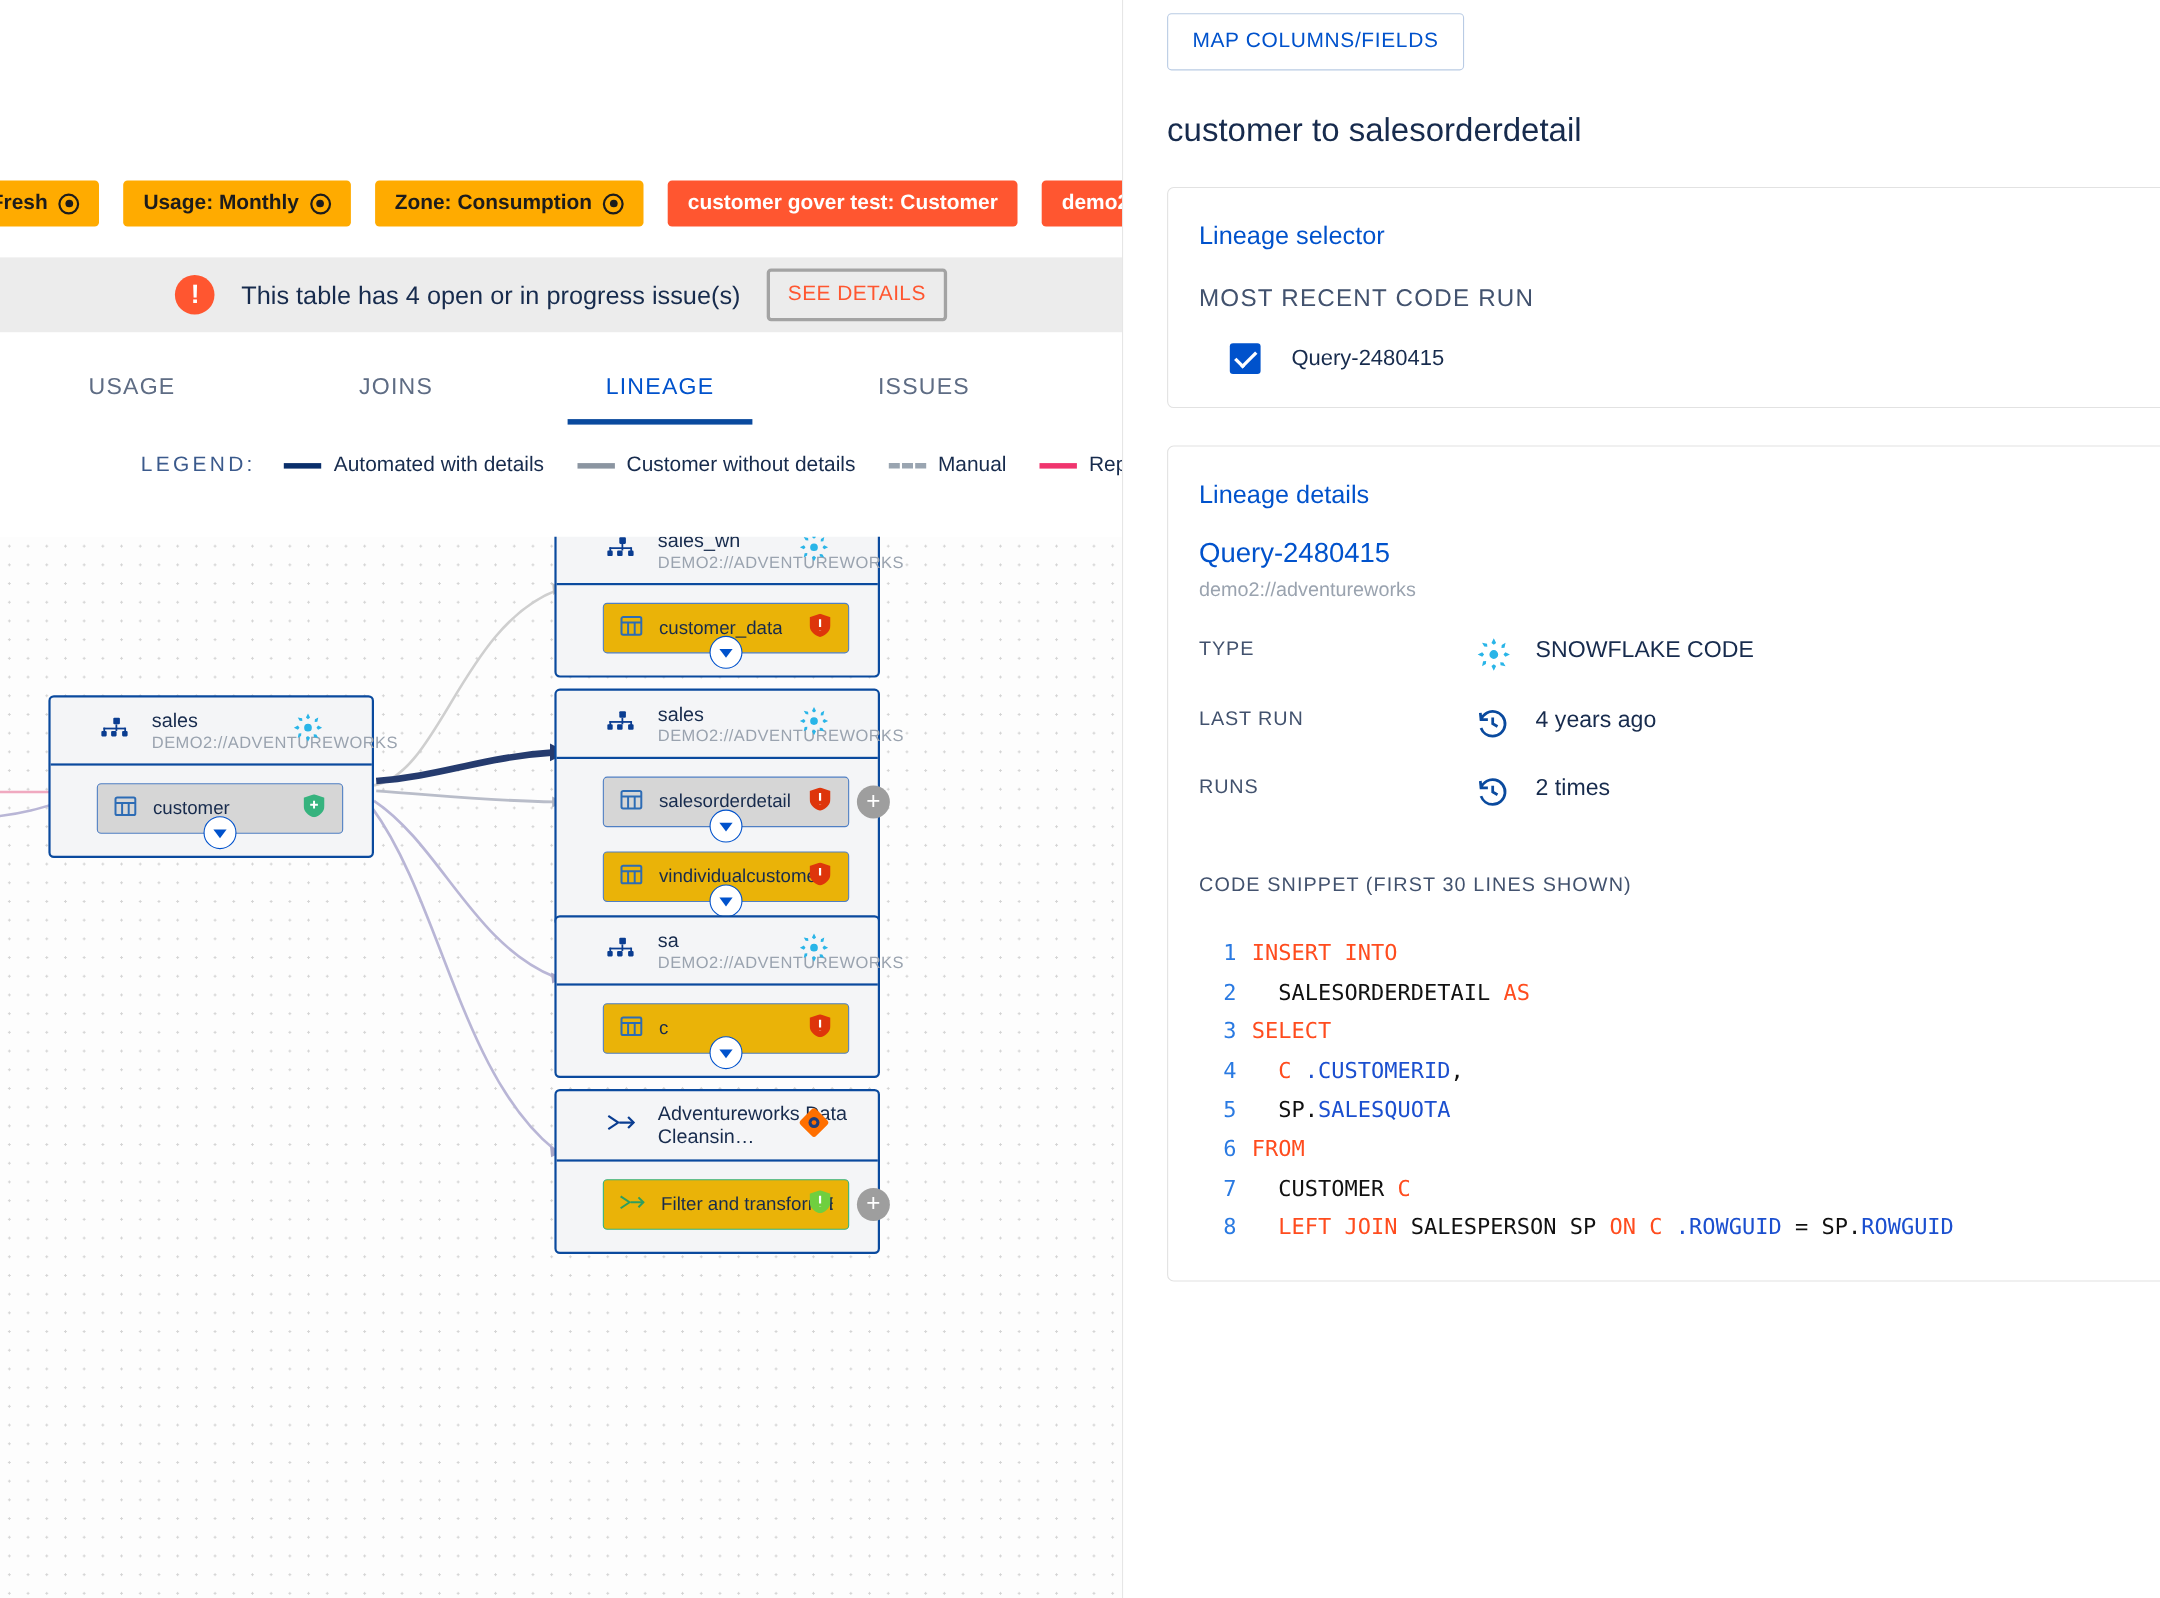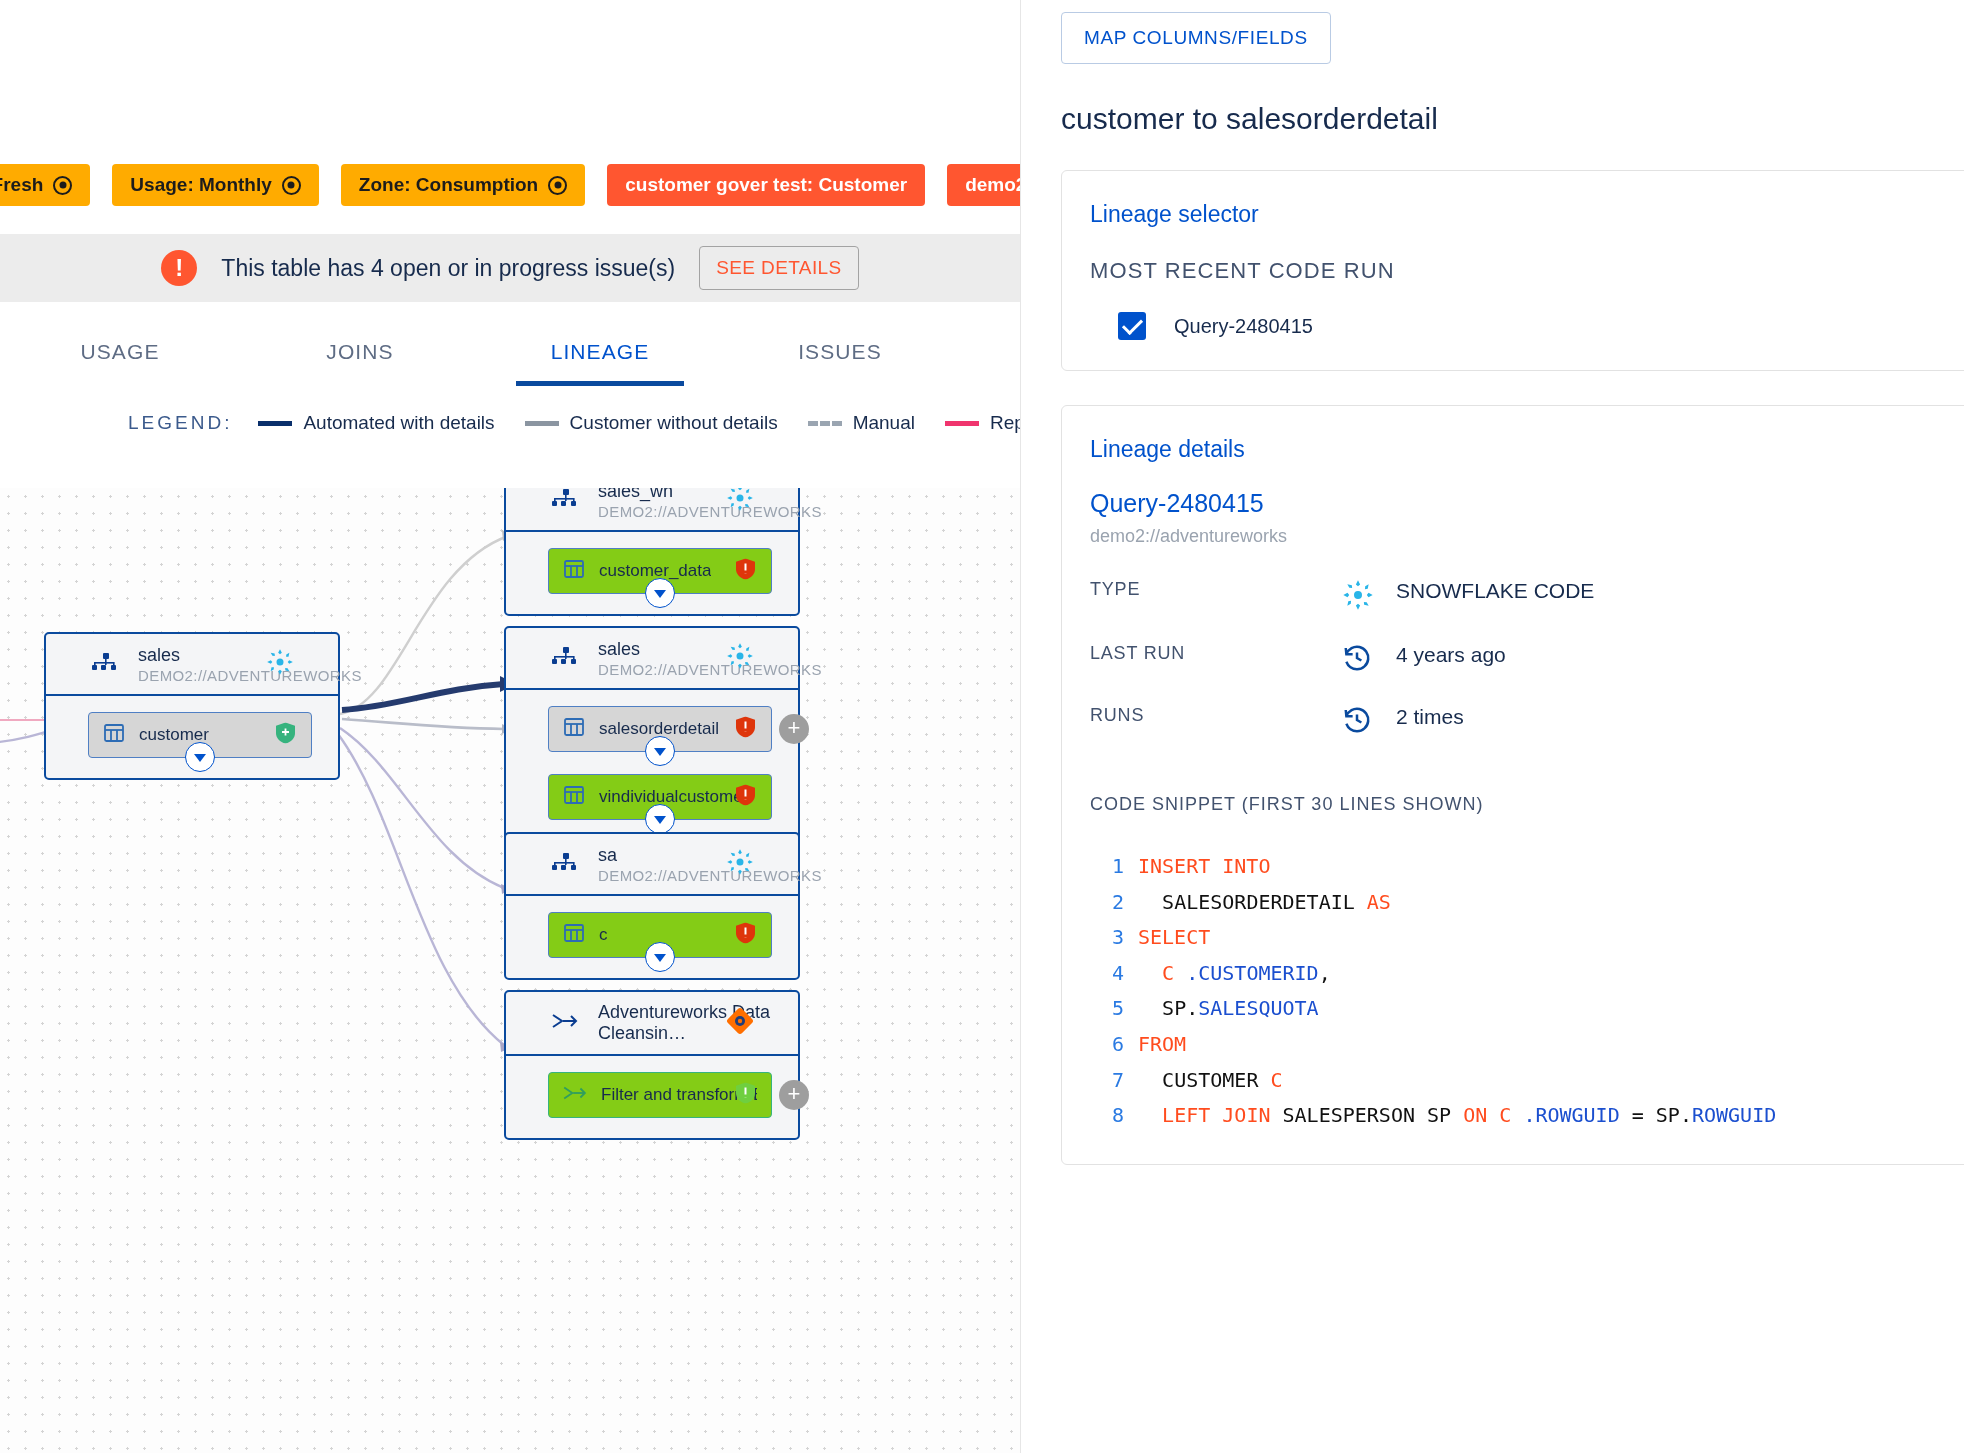--- a/index.html
+++ b/index.html
@@ -54,21 +54,21 @@
     gap: 24px;
   }
   .alert-circle {
     width: 36px; height: 36px; border-radius: 50%;
     background: #ff5630; color: #fff;
     display: flex; align-items: center; justify-content: center;
     font-size: 24px; font-weight: 700; line-height: 1;
   }
   #issues-text { font-size: 23px; color: #172b4d; }
   #see-details-btn {
-    border: 1px solid #a3a3a3; color: #ff5630; background: transparent;
+    border: 3px solid #a3a3a3; color: #ff5630; background: transparent;
     border-radius: 4px; padding: 10px 16px;
     font-size: 19px; font-family: inherit; letter-spacing: .4px;
     cursor: pointer;
   }
 
   
   #tabs {
     position: absolute; left: 0; top: 330px;
     width: 1020px; display: flex;
   }
@@ -123,21 +123,21 @@
   .grp-titles { margin-left: 48px; display: flex; flex-direction: column; gap: 1px; }
   .grp-name { font-size: 18px; color: #172b4d; }
   .grp-sub { font-size: 15px; color: #9aa3af; letter-spacing: .4px; }
   .grp-logo { position: absolute; right: 44px; top: 50%; transform: translateY(-50%); }
   .grp-body { padding: 16px 26px 20px 42px; position: relative; }
 
   .col-row {
     position: relative;
     display: flex; align-items: center; gap: 14px;
     height: 46px; border: 1.6px solid #4f7fc4; border-radius: 4px;
-    background: #84cc16; padding: 0 14px; margin-bottom: 22px;
+    background: #eab308; padding: 0 14px; margin-bottom: 22px;
   }
   .col-row:last-child { margin-bottom: 0; }
   .col-row.selected { background: #d6d6d6; }
   .col-row.green { border-color: #36b37e; }
   .col-label { font-size: 17px; color: #172b4d; white-space: nowrap; overflow: hidden; }
   .shield { position: absolute; right: 16px; top: 50%; transform: translateY(-50%); }
   .caret-btn {
     position: absolute; left: 50%; bottom: -15px; transform: translateX(-50%);
     width: 30px; height: 30px; border-radius: 50%;
     background: #ffffff; border: 1.6px solid #0052cc;

